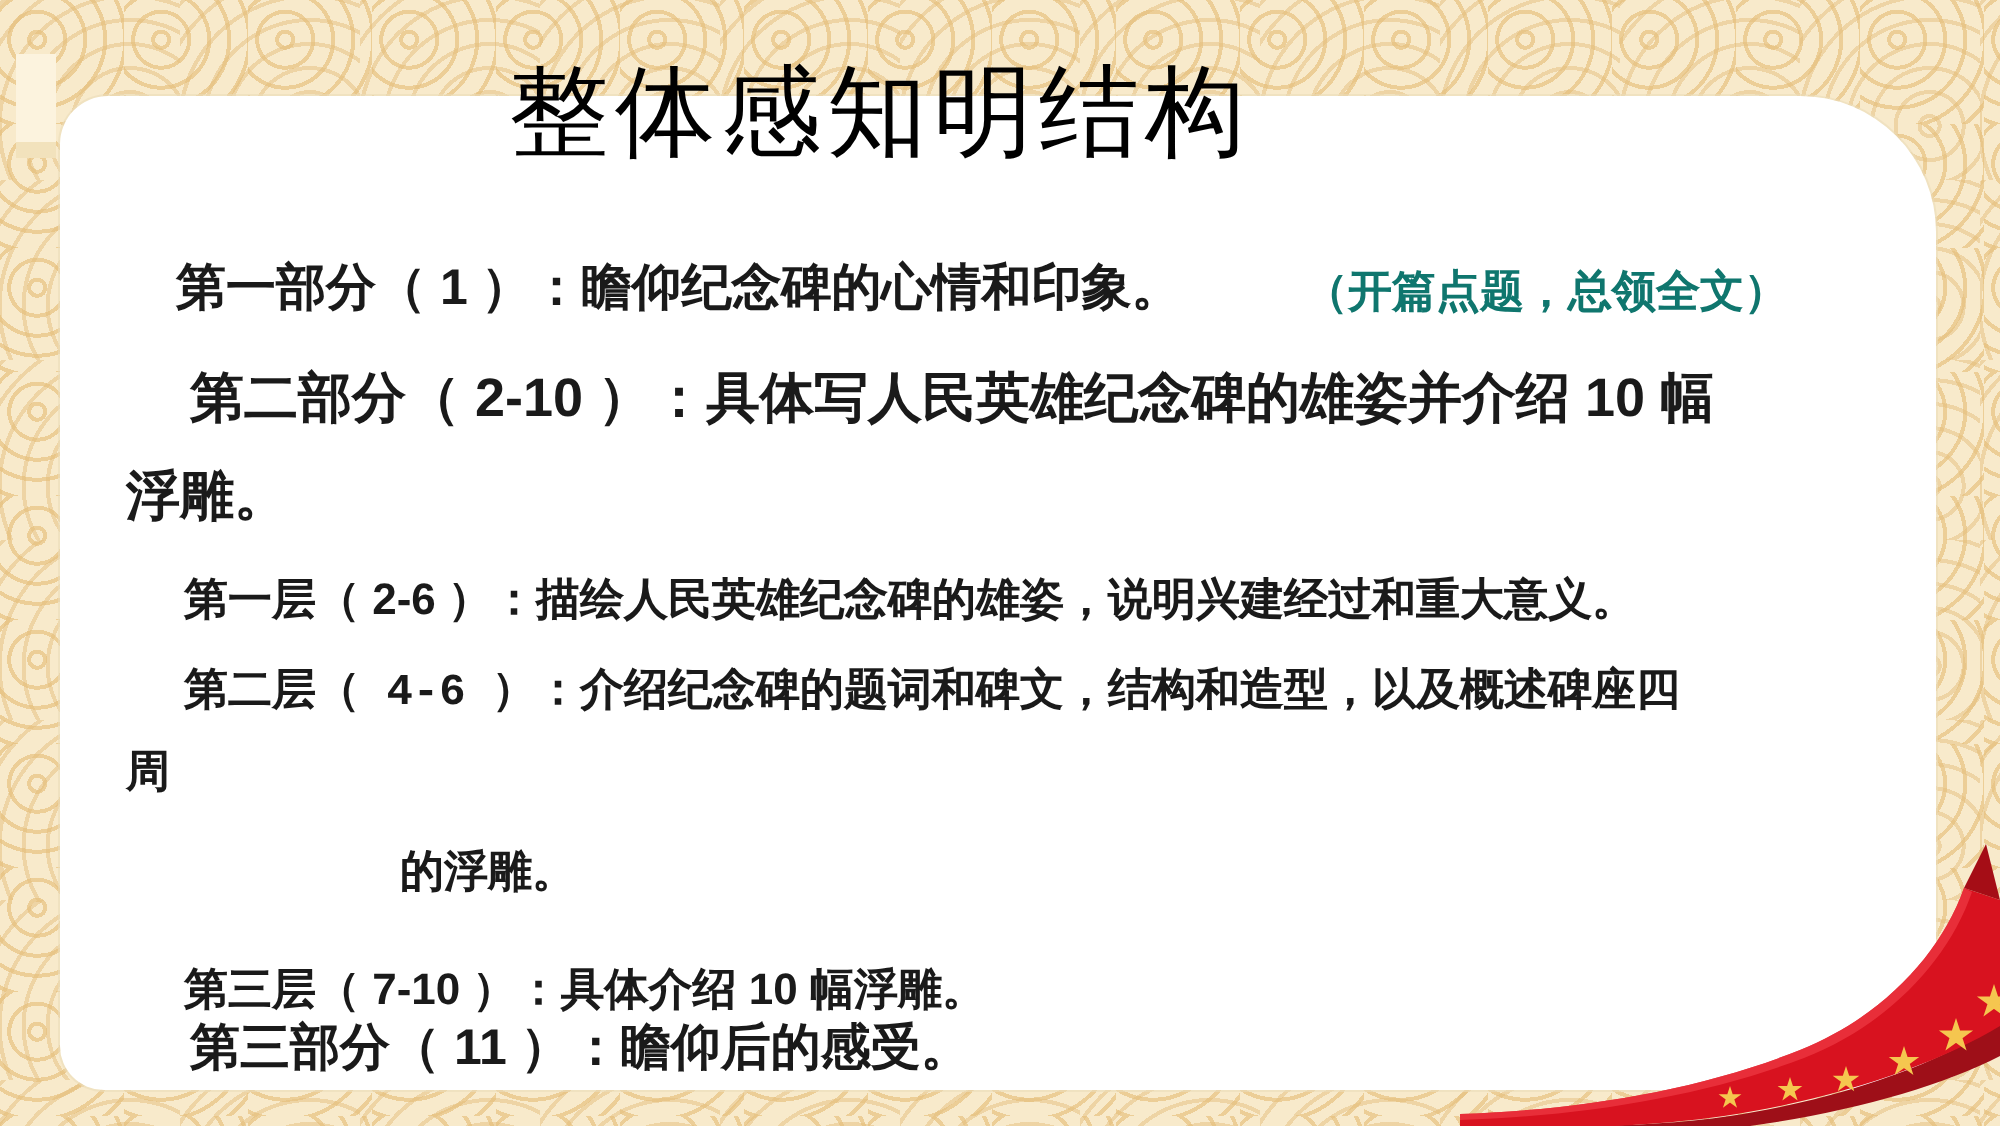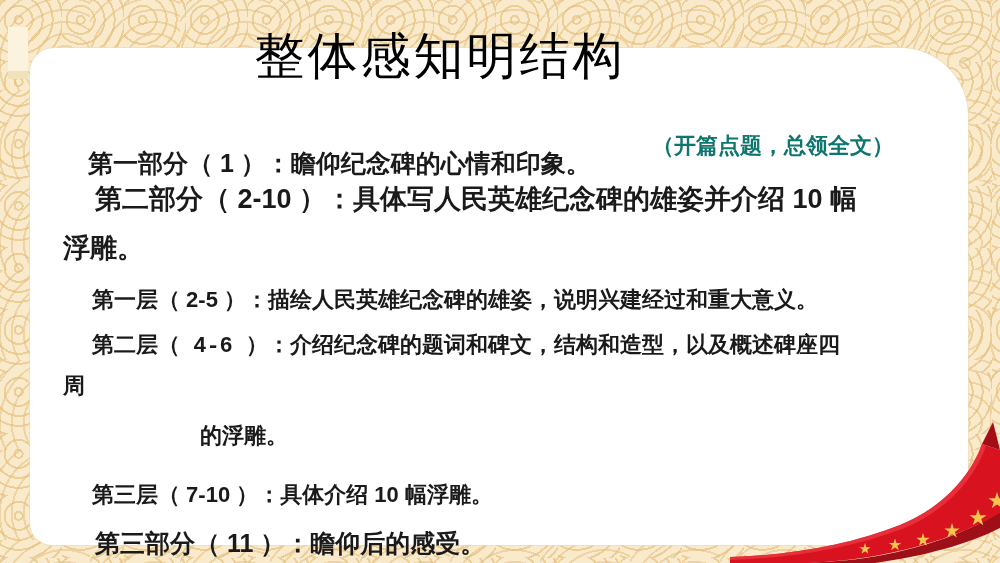--- a/index.html
+++ b/index.html
@@ -42,21 +42,21 @@
     color:#000000;
   }
   .body-line{
     position:absolute;
     font-weight:700;
     color:#1a1a1a;
     white-space:nowrap;
   }
   .note-blue{color:#0f766e;}
   .fs27{font-size:27px;}
-  .fs25{font-size:25px;margin-top:20px;}
+  .fs25{font-size:25px;}
   .fs24{font-size:24px;}
   .fs22{font-size:22px;}
   .ribbon-wrap{position:absolute;right:0;bottom:0;width:270px;height:145px;}
 </style>
 </head>
 <body>
 
 <div class="stage">
 
   <div class="bg-pattern"></div>
@@ -68,21 +68,21 @@
   <div class="slide-title">整体感知明结构</div>
 
   <div class="body-line fs25" style="left:88px;top:127px;">第一部分（ 1 ）：瞻仰纪念碑的心情和印象。</div>
 
   <div class="body-line fs22 note-blue" style="left:652px;top:131px;">（开篇点题，总领全文）</div>
 
   <div class="body-line fs27" style="left:95px;top:181px;">第二部分（ 2-10 ）：具体写人民英雄纪念碑的雄姿并介绍 10 幅</div>
 
   <div class="body-line fs27" style="left:63px;top:230px;">浮雕。</div>
 
-  <div class="body-line fs22" style="left:92px;top:285px;">第一层（ 2-5 ）：描绘人民英雄纪念碑的雄姿，说明兴建经过和重大意义。</div>
+  <div class="body-line fs22" style="left:92px;top:285px;">第一层（ 2-6 ）：描绘人民英雄纪念碑的雄姿，说明兴建经过和重大意义。</div>
 
   <div class="body-line fs22" style="left:92px;top:330px;font-family:Liberation Mono, monospace;">第二层（ 4-6 ）：介绍纪念碑的题词和碑文，结构和造型，以及概述碑座四</div>
 
   <div class="body-line fs22" style="left:63px;top:371px;">周</div>
 
   <div class="body-line fs22" style="left:200px;top:421px;">的浮雕。</div>
 
 
   <div class="body-line fs22" style="left:92px;top:464px;margin-top:16px;">第三层（ 7-10 ）：具体介绍 10 幅浮雕。</div>
 

